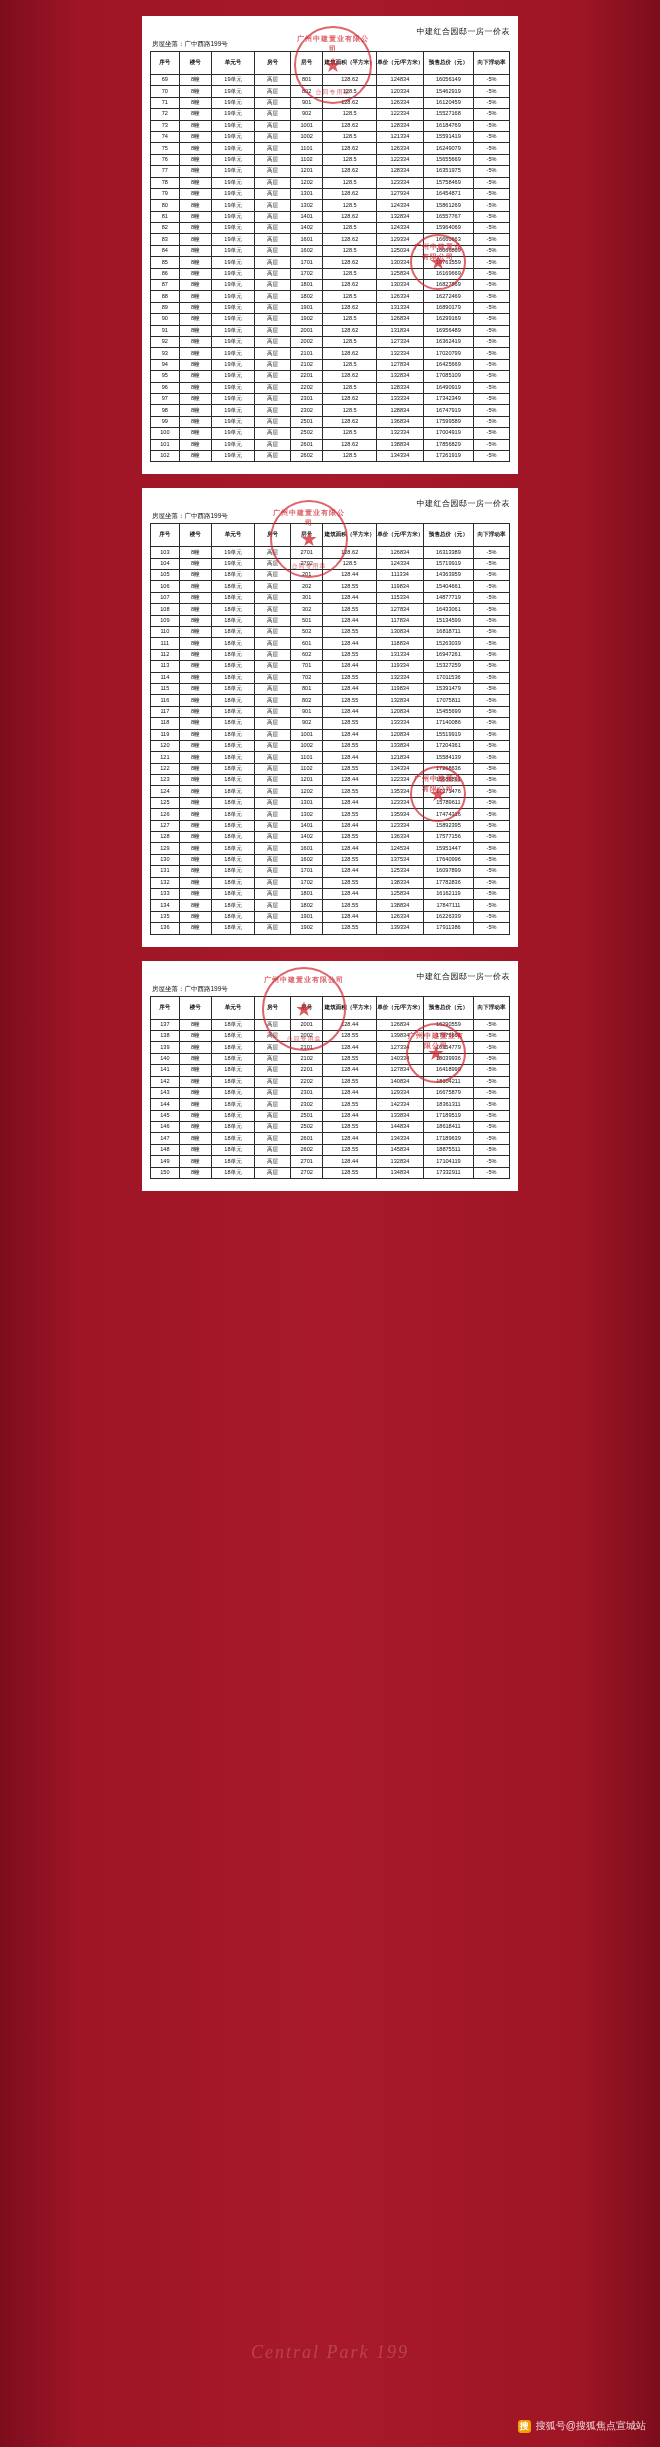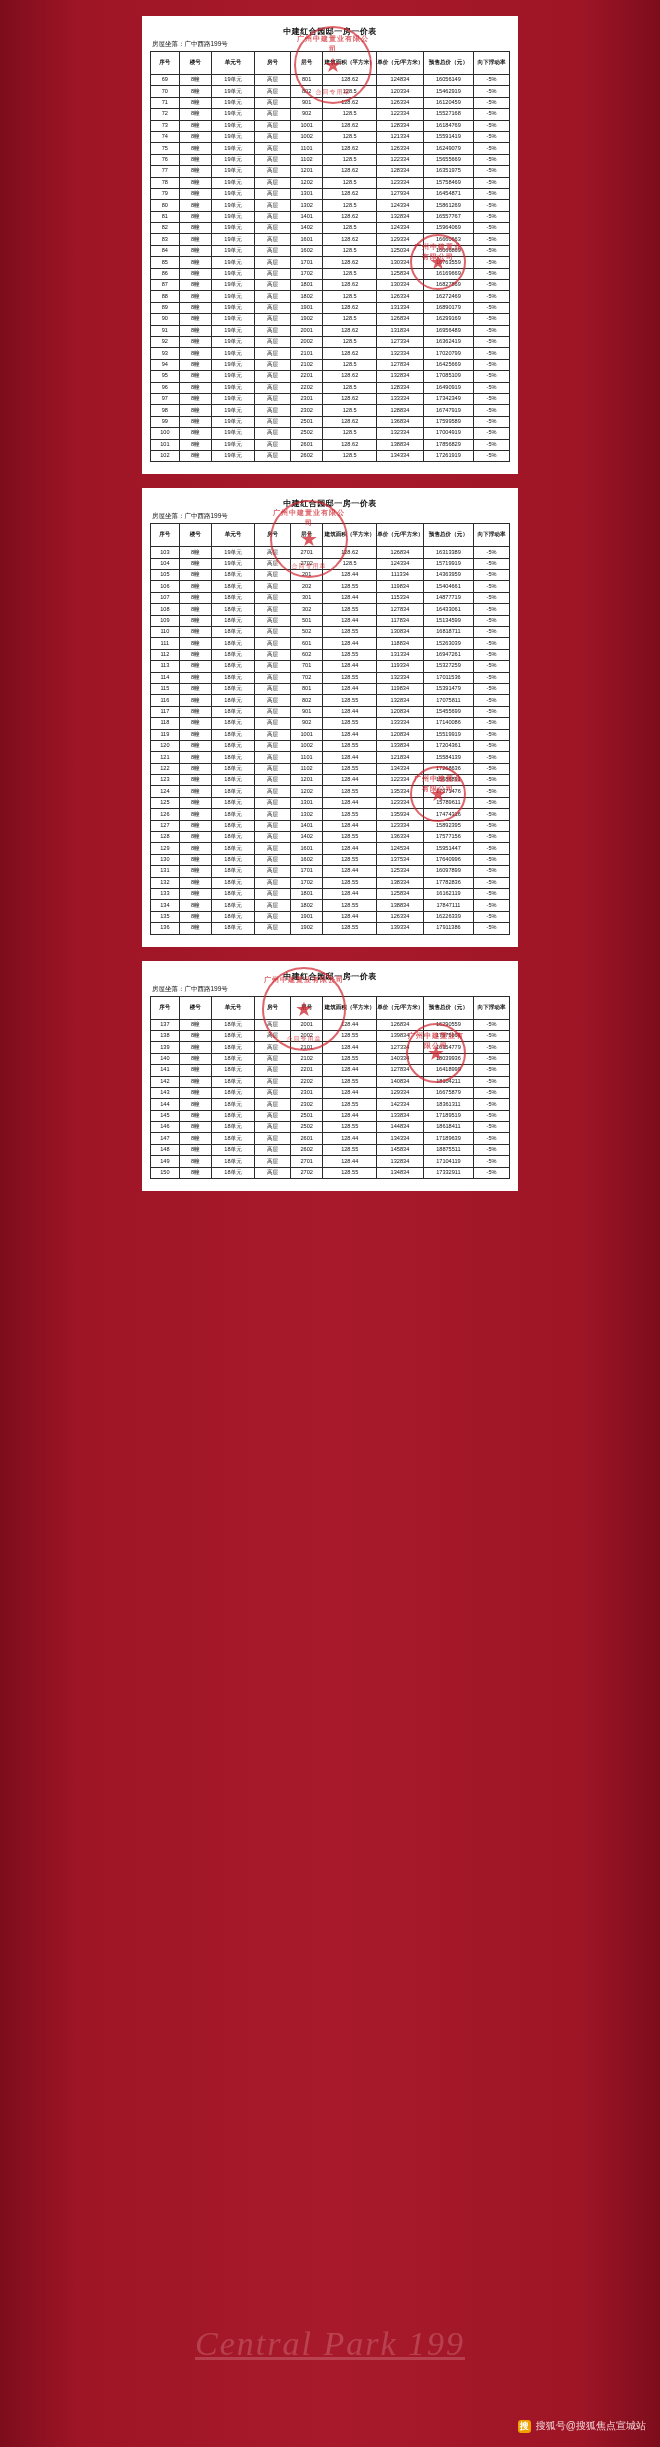--- a/index.html
+++ b/index.html
@@ -23,23 +23,23 @@
     margin: 0 auto;
     width: 376px;
     background: #ffffff;
     padding: 10px 8px 12px 8px;
     box-sizing: border-box;
   }
   .sheet + .sheet { margin-top: 14px; }
   .sheet-wrap { padding-top: 16px; }
 
   .doc-title {
-    text-align: center;
+    text-align: right;
     font-size: 8px;
-    font-weight: bold;
+    font-weight: normal;
     color: #111;
     letter-spacing: 0.5px;
     margin-bottom: 3px;
   }
   .addr {
     font-size: 6.5px;
     color: #111;
     margin: 0 0 2px 2px;
     white-space: nowrap;
   }
@@ -114,25 +114,24 @@
   .stamp-5 { width: 80px; height: 80px; left: 120px; top: 6px; }
   .stamp-6 { width: 56px; height: 56px; left: 264px; top: 62px; }
 
   .watermark {
     position: absolute;
     left: 0; right: 0;
     bottom: 84px;
     text-align: center;
     font-family: "Liberation Serif", serif;
     font-style: italic;
-    font-size: 34px;
+    font-size: 18px;
     color: rgba(255, 210, 215, 0.22);
     letter-spacing: 2px;
     pointer-events: none;
-    text-decoration: underline;
   }
   .footer {
     position: absolute;
     right: 14px;
     bottom: 14px;
     display: flex;
     align-items: center;
     gap: 5px;
     color: #f3d6da;
     font-size: 10px;

